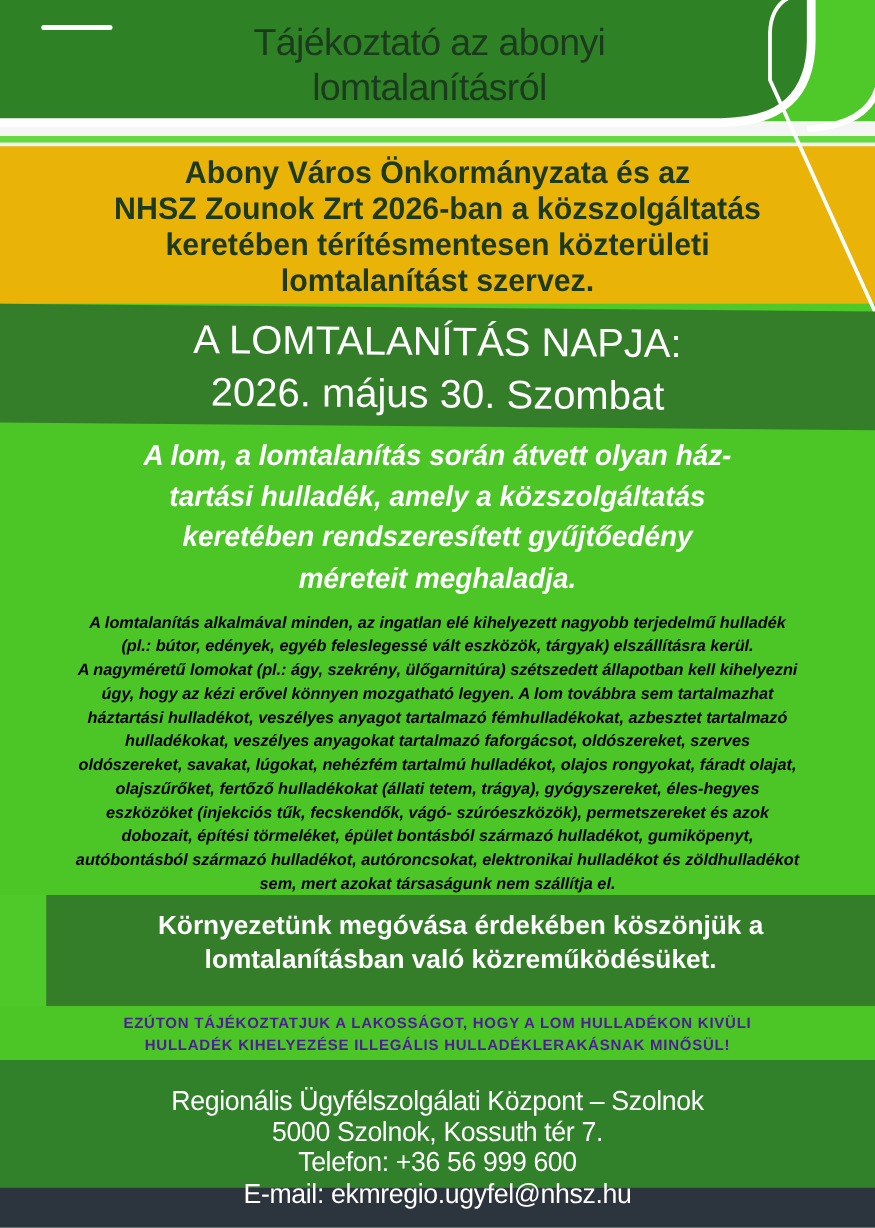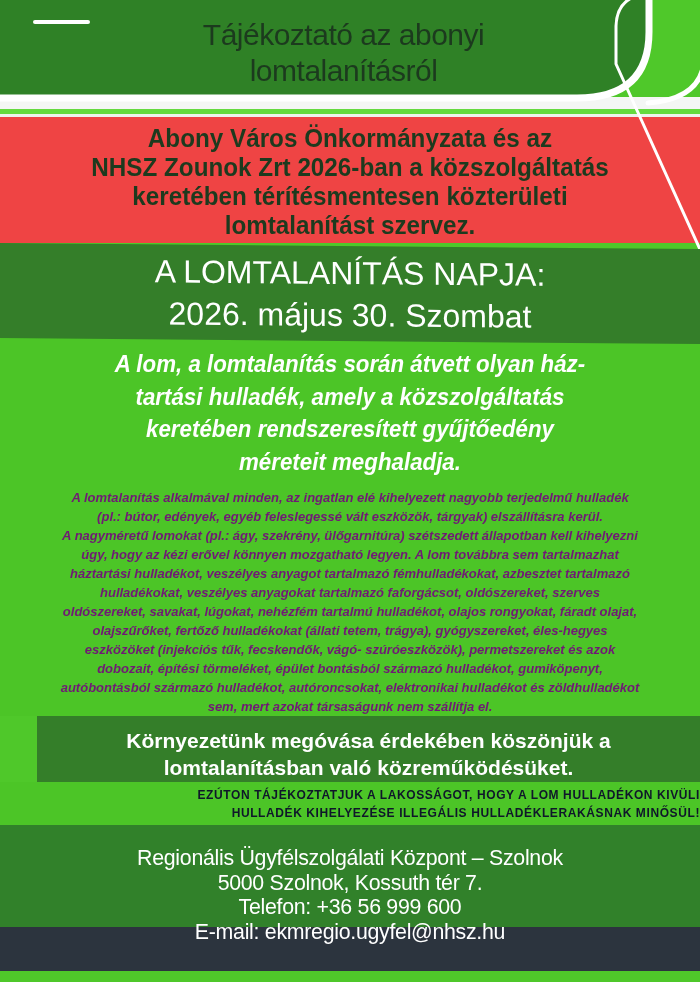--- a/index.html
+++ b/index.html
@@ -35,21 +35,21 @@
     font-size: 30px; line-height: 36px;
     color: #1c3a1e;
     white-space: pre-line;
     letter-spacing: -0.5px;
     padding-left: 32px;
   }
 
   
   .intro-section {
     height: 127px;
-    background: #ef4444;
+    background: #eab308;
     padding-top: 8px;
   }
   .intro-text {
     text-align: center;
     font-size: 25px; line-height: 29px; font-weight: bold;
     color: #1d3a1e;
     white-space: pre-line;
     transform: scaleX(0.97); transform-origin: 50% 0;
   }
 
@@ -79,49 +79,49 @@
     text-align: center;
     font-size: 23px; line-height: 32.5px; font-weight: bold;
     color: #ffffff;
     white-space: pre-line;
     transform: scaleX(0.97); transform-origin: 50% 0;
   }
   .details-text {
     margin-top: 10px;
     text-align: center;
     font-size: 13px; line-height: 19px; font-weight: bold;
-    color: #701a75;
+    color: #000000;
     white-space: pre-line;
   }
 
   
   .thanks-bar {
-    height: 66px;
+    height: 89px;
     background: #347e29;
     padding-top: 11px;
     margin-left: 37px;
   }
   .thanks-text {
     text-align: center;
     font-size: 21px; line-height: 27px; font-weight: bold;
     color: #ffffff;
     white-space: pre-line;
   }
 
   
   .warning-section {
     height: 43px;
     background: #4cc527;
     padding-top: 5px;
   }
   .warning-text {
-    text-align: right;
+    text-align: center;
     font-size: 12px; line-height: 17.5px; font-weight: bold;
     letter-spacing: 0.6px;
-    color: #0f172a;
+    color: #4c1d95;
     white-space: pre-line;
   }
 
   
   .footer {
     height: 102px;
     background: #31812a;
     padding-top: 21px;
   }
   .contact-text {

